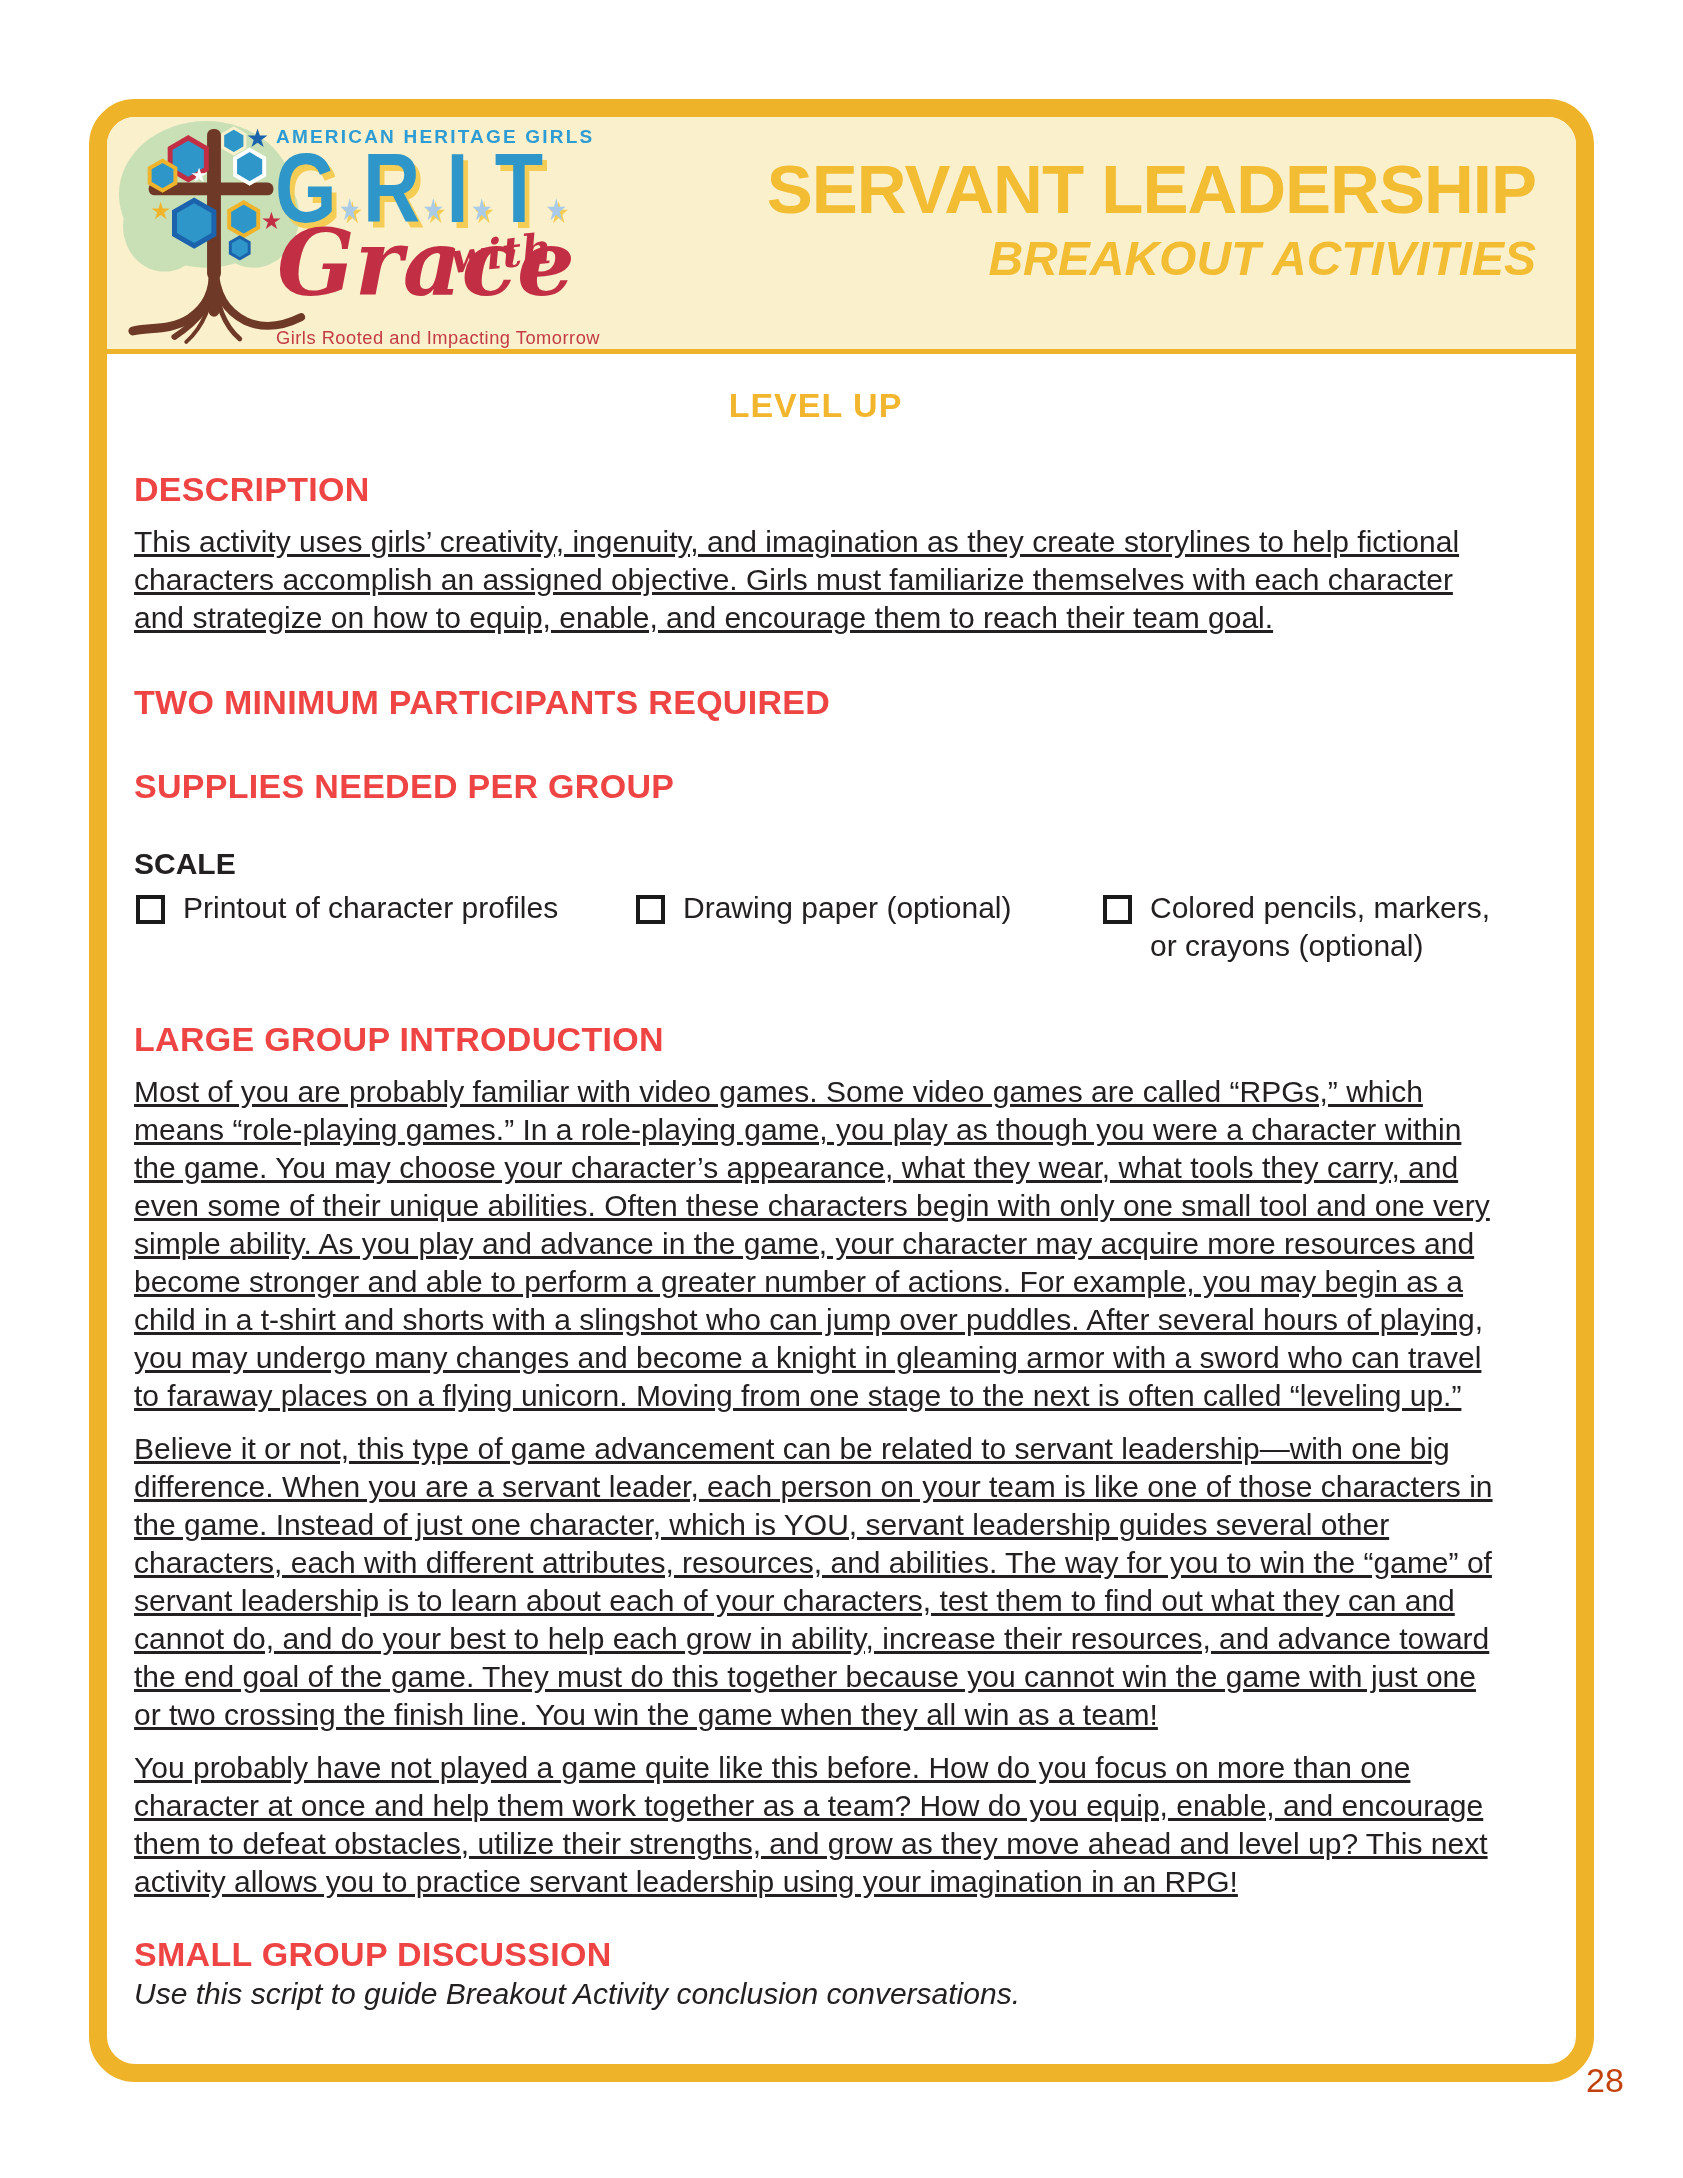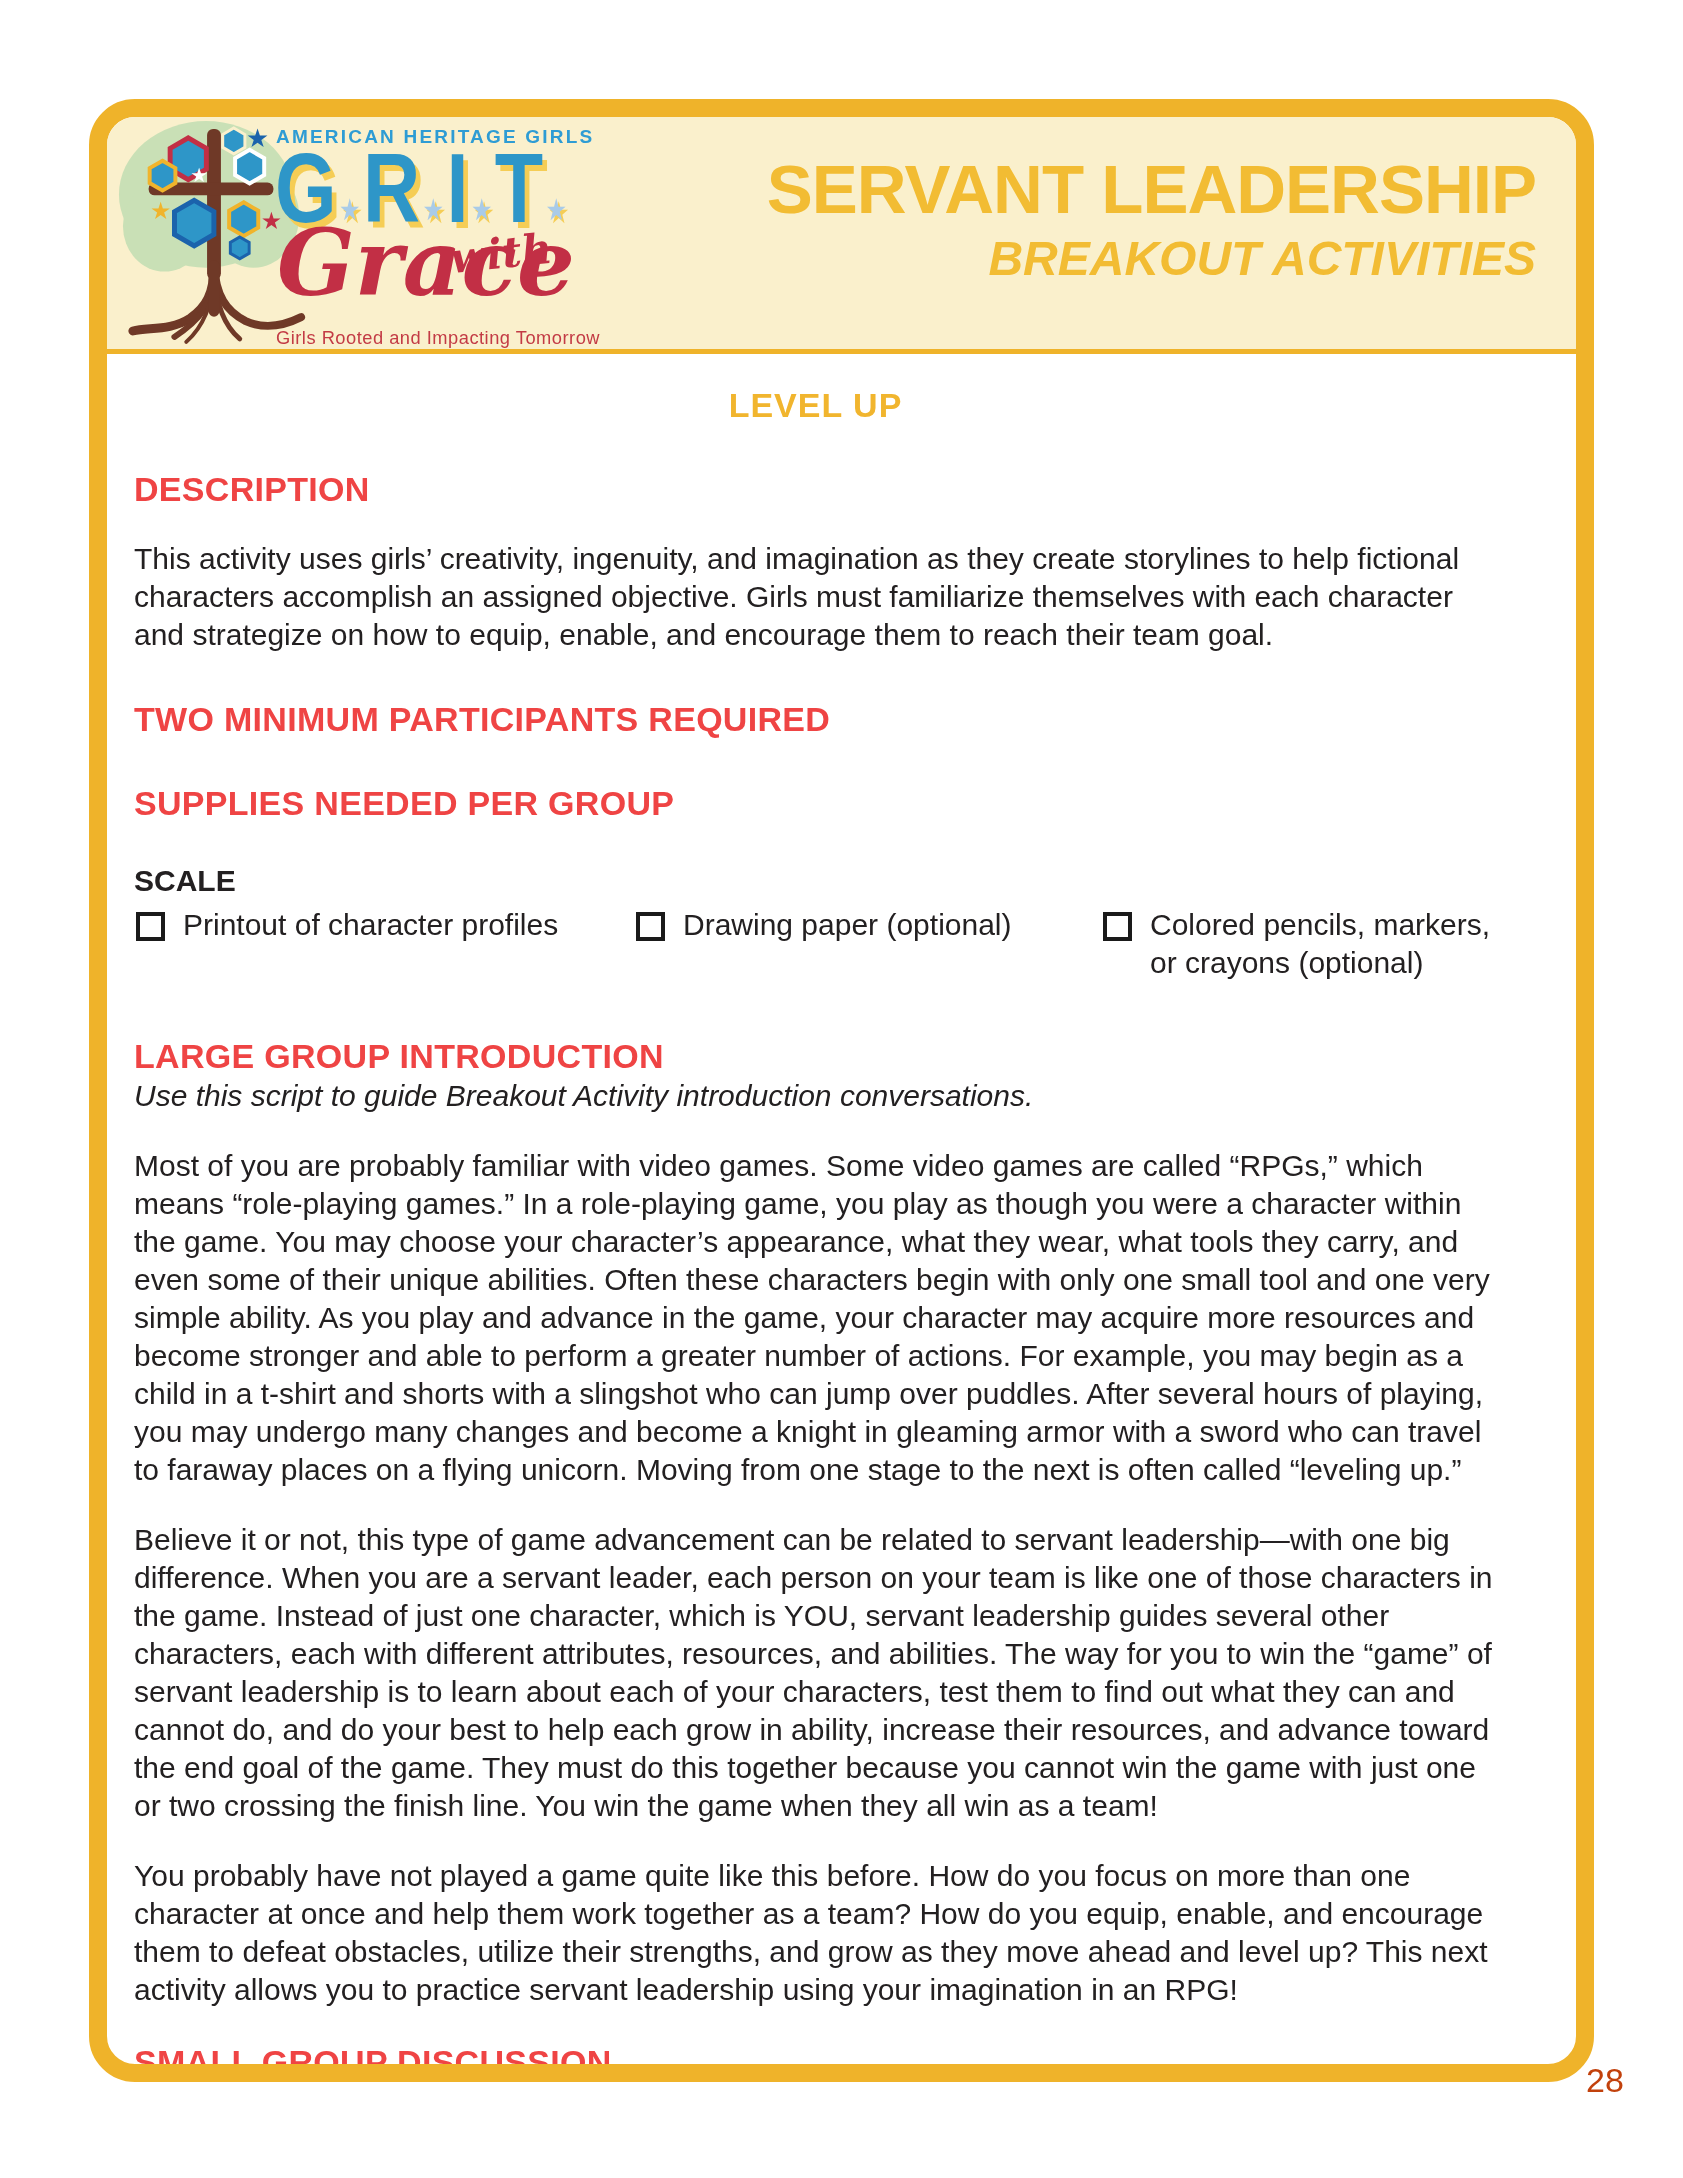--- a/index.html
+++ b/index.html
@@ -58,21 +58,21 @@
   .content{
     padding:16px 79px 0 27px;font-size:30px;line-height:38px;color:#232021;
   }
   .activity-title{
     text-align:center;font-size:34px;font-weight:bold;color:#F1B52E;
     letter-spacing:1px;margin-top:16px;
   }
   .sec-heading{
     font-size:34px;font-weight:bold;color:#ef4444;letter-spacing:0.3px;margin-top:46px;
   }
-  .para{margin-top:32px;}
+  .para{margin-top:15px;text-decoration:underline;}
   .scale-label{font-weight:bold;margin-top:40px;}
   .supplies-row{display:flex;margin-top:6px;}
   .sup-col{display:flex;align-items:flex-start;box-sizing:border-box;}
   .sup-col.c1{flex:0 0 500px;}
   .sup-col.c2{flex:0 0 467px;}
   .sup-col.c3{flex:1 1 auto;}
   .cb{
     width:21px;height:21px;border:4px solid #1A1A1A;flex:0 0 auto;
     margin:6px 18px 0 2px;background:#fff;
   }
@@ -165,21 +165,20 @@
         <span class="cb"></span>
         <span>Drawing paper (optional)</span>
       </div>
       <div class="sup-col c3">
         <span class="cb"></span>
         <span>Colored pencils, markers, or crayons (optional)</span>
       </div>
     </div>
 
     <div class="sec-heading mt-lg">LARGE GROUP INTRODUCTION</div>
-    <div class="script-note">Use this script to guide Breakout Activity introduction conversations.</div>
 
     <div class="para">Most of you are probably familiar with video games. Some video games are called “RPGs,” which means “role-playing games.” In a role-playing game, you play as though you were a character within the game. You may choose your character’s appearance, what they wear, what tools they carry, and even some of their unique abilities. Often these characters begin with only one small tool and one very simple ability. As you play and advance in the game, your character may acquire more resources and become stronger and able to perform a greater number of actions. For example, you may begin as a child in a t-shirt and shorts with a slingshot who can jump over puddles. After several hours of playing, you may undergo many changes and become a knight in gleaming armor with a sword who can travel to faraway places on a flying unicorn. Moving from one stage to the next is often called “leveling up.”</div>
     <div class="para">Believe it or not, this type of game advancement can be related to servant leadership—with one big difference. When you are a servant leader, each person on your team is like one of those characters in the game. Instead of just one character, which is YOU, servant leadership guides several other characters, each with different attributes, resources, and abilities. The way for you to win the “game” of servant leadership is to learn about each of your characters, test them to find out what they can and cannot do, and do your best to help each grow in ability, increase their resources, and advance toward the end goal of the game. They must do this together because you cannot win the game with just one or two crossing the finish line. You win the game when they all win as a team!</div>
     <div class="para">You probably have not played a game quite like this before. How do you focus on more than one character at once and help them work together as a team? How do you equip, enable, and encourage them to defeat obstacles, utilize their strengths, and grow as they move ahead and level up? This next activity allows you to practice servant leadership using your imagination in an RPG!</div>
 
     <div class="sec-heading mt-md">SMALL GROUP DISCUSSION</div>
     <div class="script-note">Use this script to guide Breakout Activity conclusion conversations.</div>
 
   </div>
 </div>

